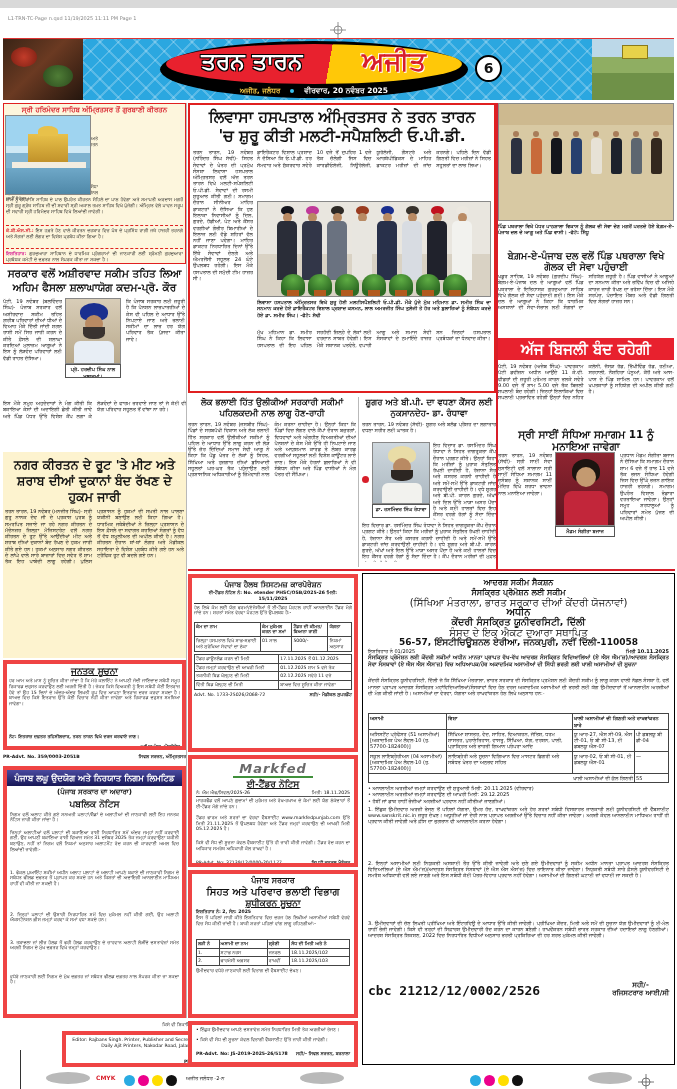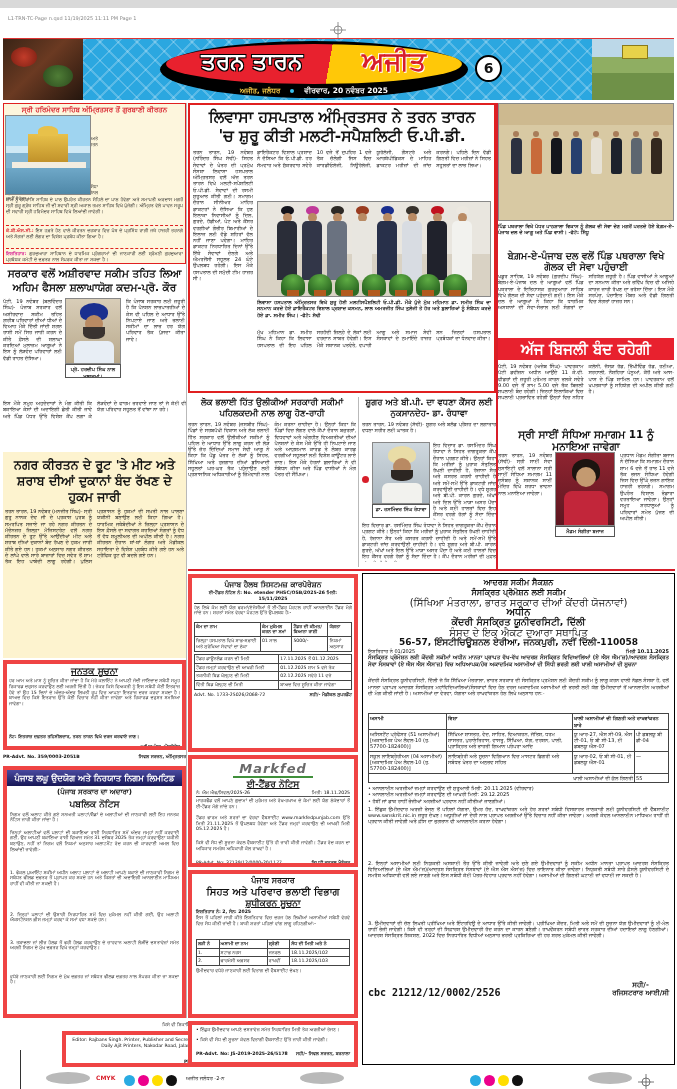--- a/index.html
+++ b/index.html
@@ -473,21 +473,21 @@
       </table>
     <div class="t5 clip" style="margin-top:2px">
       <div>• <span>ਆਨਲਾਈਨ ਅਰਜ਼ੀਆਂ ਜਮ੍ਹਾਂ ਕਰਵਾਉਣ ਦੀ ਸ਼ੁਰੂਆਤੀ ਮਿਤੀ: 20.11.2025 (ਵੀਰਵਾਰ)</span></div>
       <div>• <span>ਆਨਲਾਈਨ ਅਰਜ਼ੀਆਂ ਜਮ੍ਹਾਂ ਕਰਵਾਉਣ ਦੀ ਆਖਰੀ ਮਿਤੀ: 29.12.2025</span></div>
       <div>• <span>ਹੱਥੀਂ ਜਾਂ ਡਾਕ ਰਾਹੀਂ ਭੇਜੀਆਂ ਅਰਜ਼ੀਆਂ ਪ੍ਰਵਾਨ ਨਹੀਂ ਕੀਤੀਆਂ ਜਾਣਗੀਆਂ।</span></div>
     </div>
     <div class="t5 just clip" style="height:52px;margin-top:2px">1. ਇੱਛੁਕ ਉਮੀਦਵਾਰ ਅਰਜ਼ੀ ਭੇਜਣ ਤੋਂ ਪਹਿਲਾਂ ਯੋਗਤਾ, ਉਮਰ ਹੱਦ, ਰਾਖਵਾਂਕਰਨ ਅਤੇ ਹੋਰ ਸ਼ਰਤਾਂ ਸਬੰਧੀ ਵਿਸਥਾਰਤ ਜਾਣਕਾਰੀ ਲਈ ਯੂਨੀਵਰਸਿਟੀ ਦੀ ਵੈੱਬਸਾਈਟ www.sanskrit.nic.in ਜ਼ਰੂਰ ਦੇਖਣ। ਅਧੂਰੀਆਂ ਜਾਂ ਦੇਰੀ ਨਾਲ ਪ੍ਰਾਪਤ ਅਰਜ਼ੀਆਂ ਉੱਤੇ ਵਿਚਾਰ ਨਹੀਂ ਕੀਤਾ ਜਾਵੇਗਾ। ਅਰਜ਼ੀ ਕੇਵਲ ਆਨਲਾਈਨ ਮਾਧਿਅਮ ਰਾਹੀਂ ਹੀ ਪ੍ਰਵਾਨ ਕੀਤੀ ਜਾਵੇਗੀ ਅਤੇ ਫ਼ੀਸ ਦਾ ਭੁਗਤਾਨ ਵੀ ਆਨਲਾਈਨ ਕਰਨਾ ਹੋਵੇਗਾ।</div>
     <div class="t5 just clip" style="height:58px;margin-top:2px">2. ਇਨ੍ਹਾਂ ਅਸਾਮੀਆਂ ਲਈ ਨਿਯੁਕਤੀ ਅਸਥਾਈ ਤੌਰ ਉੱਤੇ ਕੀਤੀ ਜਾਵੇਗੀ ਅਤੇ ਚੁਣੇ ਗਏ ਉਮੀਦਵਾਰਾਂ ਨੂੰ ਸਕੀਮ ਅਧੀਨ ਮਾਨਤਾ ਪ੍ਰਾਪਤ ਆਦਰਸ਼ ਸੰਸਕ੍ਰਿਤ ਵਿਦਿਆਲਿਆਂ (ਏ ਐਸ ਐਮ'ਜ਼)/ਆਦਰਸ਼ ਸੰਸਕ੍ਰਿਤ ਸੰਸਥਾਵਾਂ (ਏ ਐਸ ਐਸ ਐਸ'ਜ਼) ਵਿਚ ਤਾਇਨਾਤ ਕੀਤਾ ਜਾਵੇਗਾ। ਨਿਯੁਕਤੀ ਸਬੰਧੀ ਸਾਰੇ ਫ਼ੈਸਲੇ ਯੂਨੀਵਰਸਿਟੀ ਦੇ ਸਮਰੱਥ ਅਧਿਕਾਰੀ ਵਲੋਂ ਲਏ ਜਾਣਗੇ ਅਤੇ ਇਸ ਸਬੰਧੀ ਕੋਈ ਪੱਤਰ-ਵਿਹਾਰ ਪ੍ਰਵਾਨ ਨਹੀਂ ਹੋਵੇਗਾ। ਅਸਾਮੀਆਂ ਦੀ ਗਿਣਤੀ ਘਟਾਈ ਜਾਂ ਵਧਾਈ ਜਾ ਸਕਦੀ ਹੈ।</div>
     <div class="t5 just clip" style="height:58px;margin-top:2px">3. ਉਮੀਦਵਾਰਾਂ ਦੀ ਚੋਣ ਲਿਖਤੀ ਪ੍ਰੀਖਿਆ ਅਤੇ ਇੰਟਰਵਿਊ ਦੇ ਆਧਾਰ ਉੱਤੇ ਕੀਤੀ ਜਾਵੇਗੀ। ਪ੍ਰੀਖਿਆ ਕੇਂਦਰ, ਮਿਤੀ ਅਤੇ ਸਮੇਂ ਦੀ ਸੂਚਨਾ ਯੋਗ ਉਮੀਦਵਾਰਾਂ ਨੂੰ ਈ-ਮੇਲ ਰਾਹੀਂ ਭੇਜੀ ਜਾਵੇਗੀ। ਕਿਸੇ ਵੀ ਤਰ੍ਹਾਂ ਦੀ ਸਿਫ਼ਾਰਸ਼ ਉਮੀਦਵਾਰੀ ਰੱਦ ਕਰਨ ਦਾ ਕਾਰਨ ਬਣੇਗੀ। ਰਾਖਵੇਂਕਰਨ ਸਬੰਧੀ ਭਾਰਤ ਸਰਕਾਰ ਦੀਆਂ ਹਦਾਇਤਾਂ ਲਾਗੂ ਹੋਣਗੀਆਂ। ਆਦਰਸ਼ ਸੰਸਕ੍ਰਿਤ ਸ਼ਿਕਸ਼ਣ, 2022 ਵਿਚ ਨਿਰਧਾਰਿਤ ਵਿਧੀਆਂ ਅਨੁਸਾਰ ਭਰਤੀ ਪ੍ਰਕਿਰਿਆ ਦੀ ਹਰ ਸ਼ਰਤ ਮੁਕੰਮਲ ਕੀਤੀ ਜਾਵੇਗੀ।</div>
     <div style="display:flex;justify-content:space-between;align-items:flex-end;margin-top:3px">
-      <span class="bold" style="font-size:10px;font-family:'DejaVu Sans Mono',monospace">cbc 21212/12/0002/2526</span>
+      <span class="bold" style="font-size:13px;font-family:'DejaVu Sans Mono',monospace">cbc 21212/12/0002/2526</span>
       <span class="ctr t7 bold">
         <span>ਸਹੀ/-</span><br>
         <span>ਰਜਿਸਟਰਾਰ ਆਈ/ਸੀ</span>
       </span>
     </div>
   </div>
 
   <div class="abs grayell" style="left:46px;top:1064px;width:44px;height:12px"></div>
   <div class="abs bold" style="left:96px;top:1066px;font-size:6px;color:#d81e2a">CMYK</div>
   <div class="abs" style="left:124px;top:1063px">

